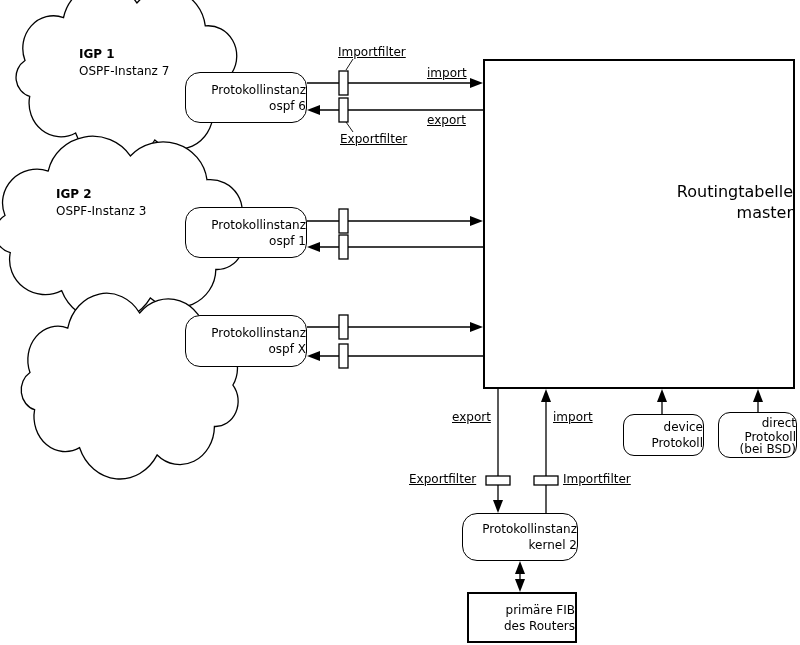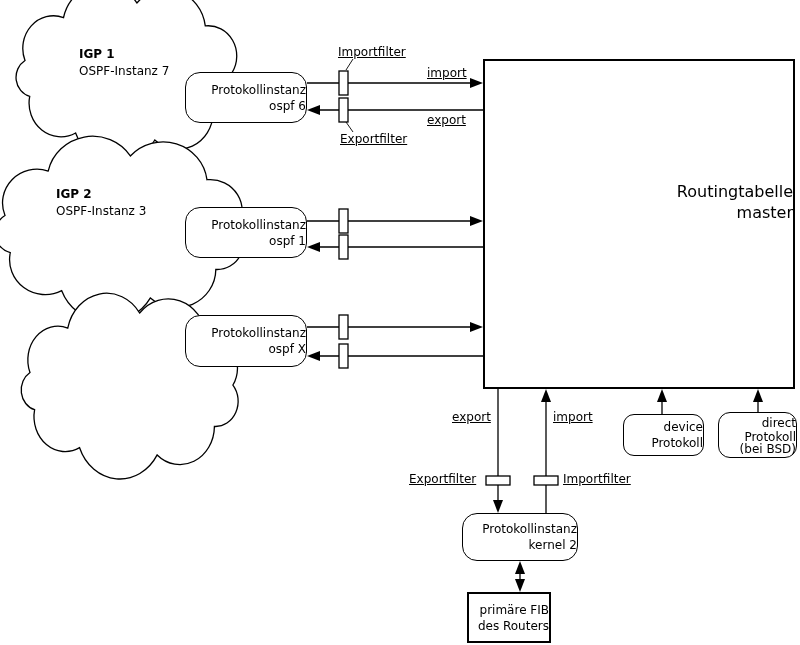--- a/index.html
+++ b/index.html
@@ -129,21 +129,21 @@
     <div>device</div>
     <div>Protokoll</div>
   </div>
 
   <div class="box round direct-box" style="left:718px; top:412px; width:79px; height:46px; border-radius:12px;">
     <div>direct</div>
     <div>Protokoll</div>
     <div class="small">(bei BSD)</div>
   </div>
 
-  <div class="box square thick" style="left:467px; top:592px; width:84px; height:51px;">
+  <div class="box square thick" style="left:467px; top:592px; width:110px; height:51px;">
     <div>primäre FIB</div>
     <div>des Routers</div>
   </div>
 
   <div class="lbl" style="left:338px; top:45px;">Importfilter</div>
   <div class="lbl" style="left:340px; top:132px;">Exportfilter</div>
   <div class="lbl" style="left:427px; top:66px;">import</div>
   <div class="lbl" style="left:427px; top:113px;">export</div>
   <div class="lbl" style="left:452px; top:410px;">export</div>
   <div class="lbl" style="left:553px; top:410px;">import</div>

